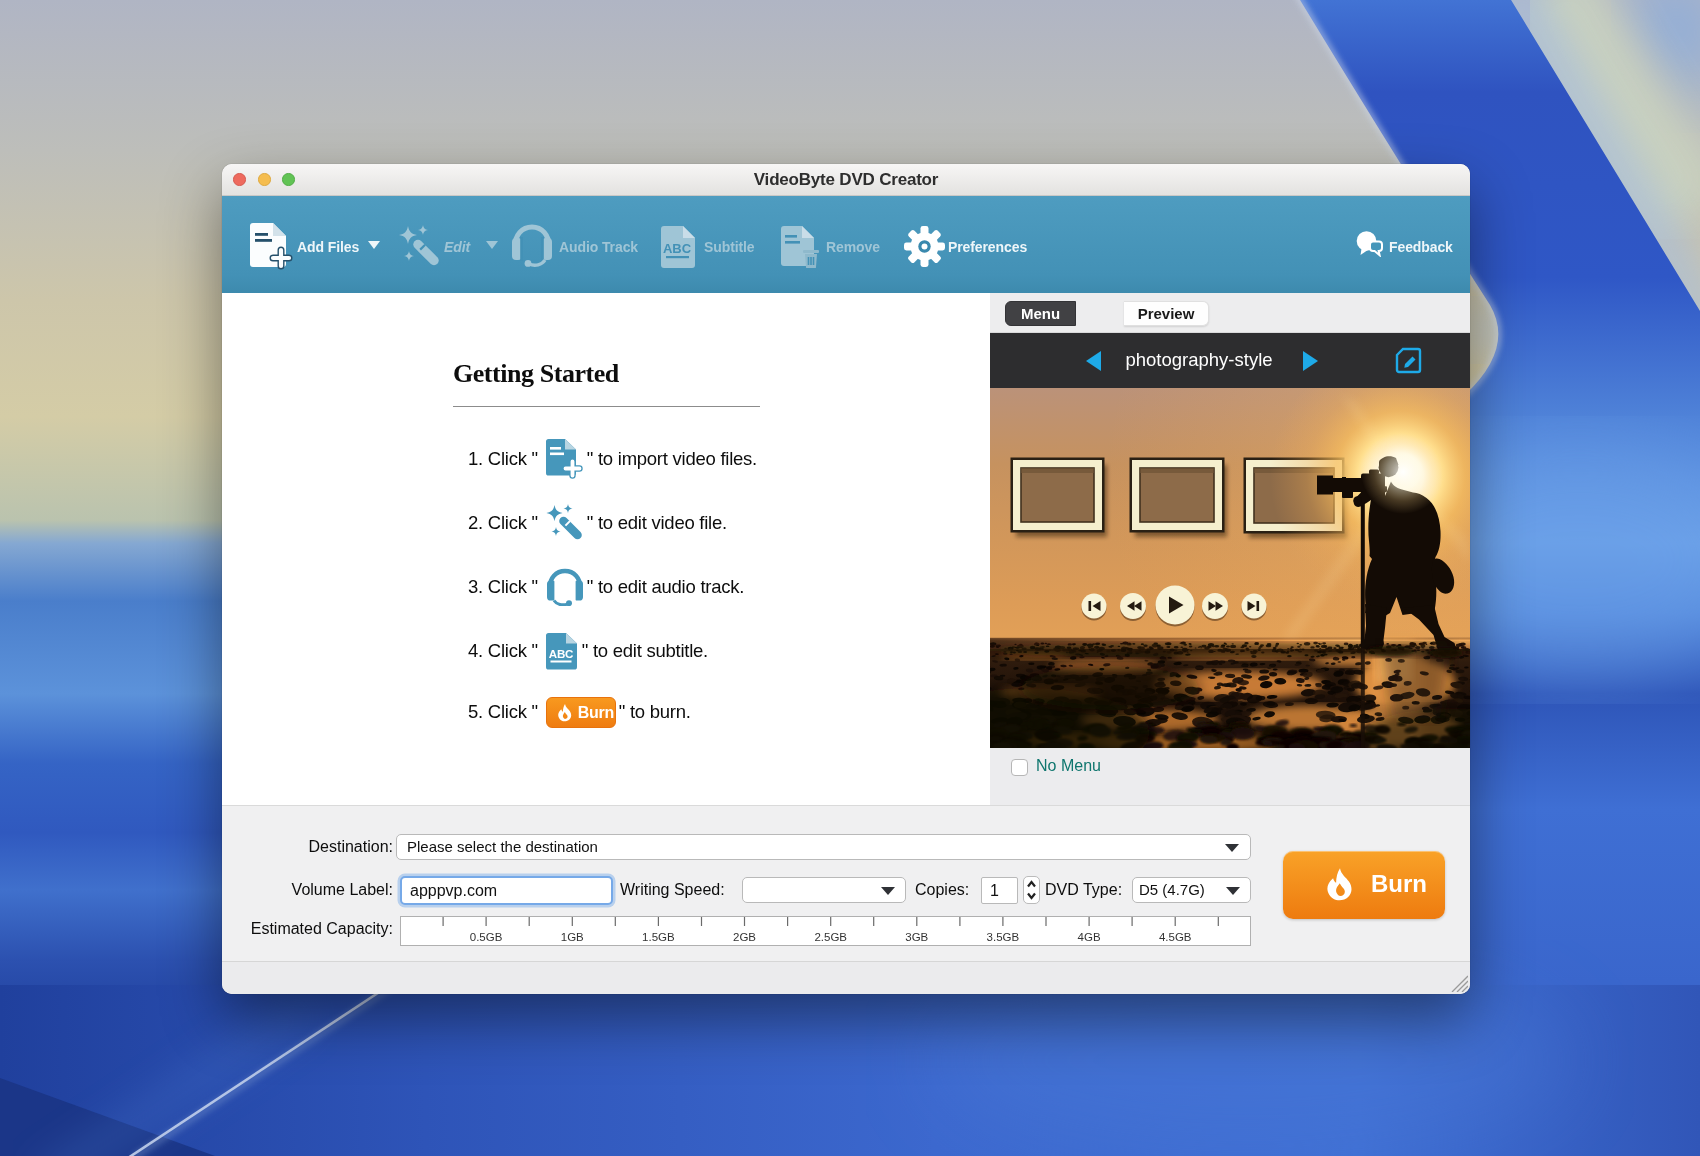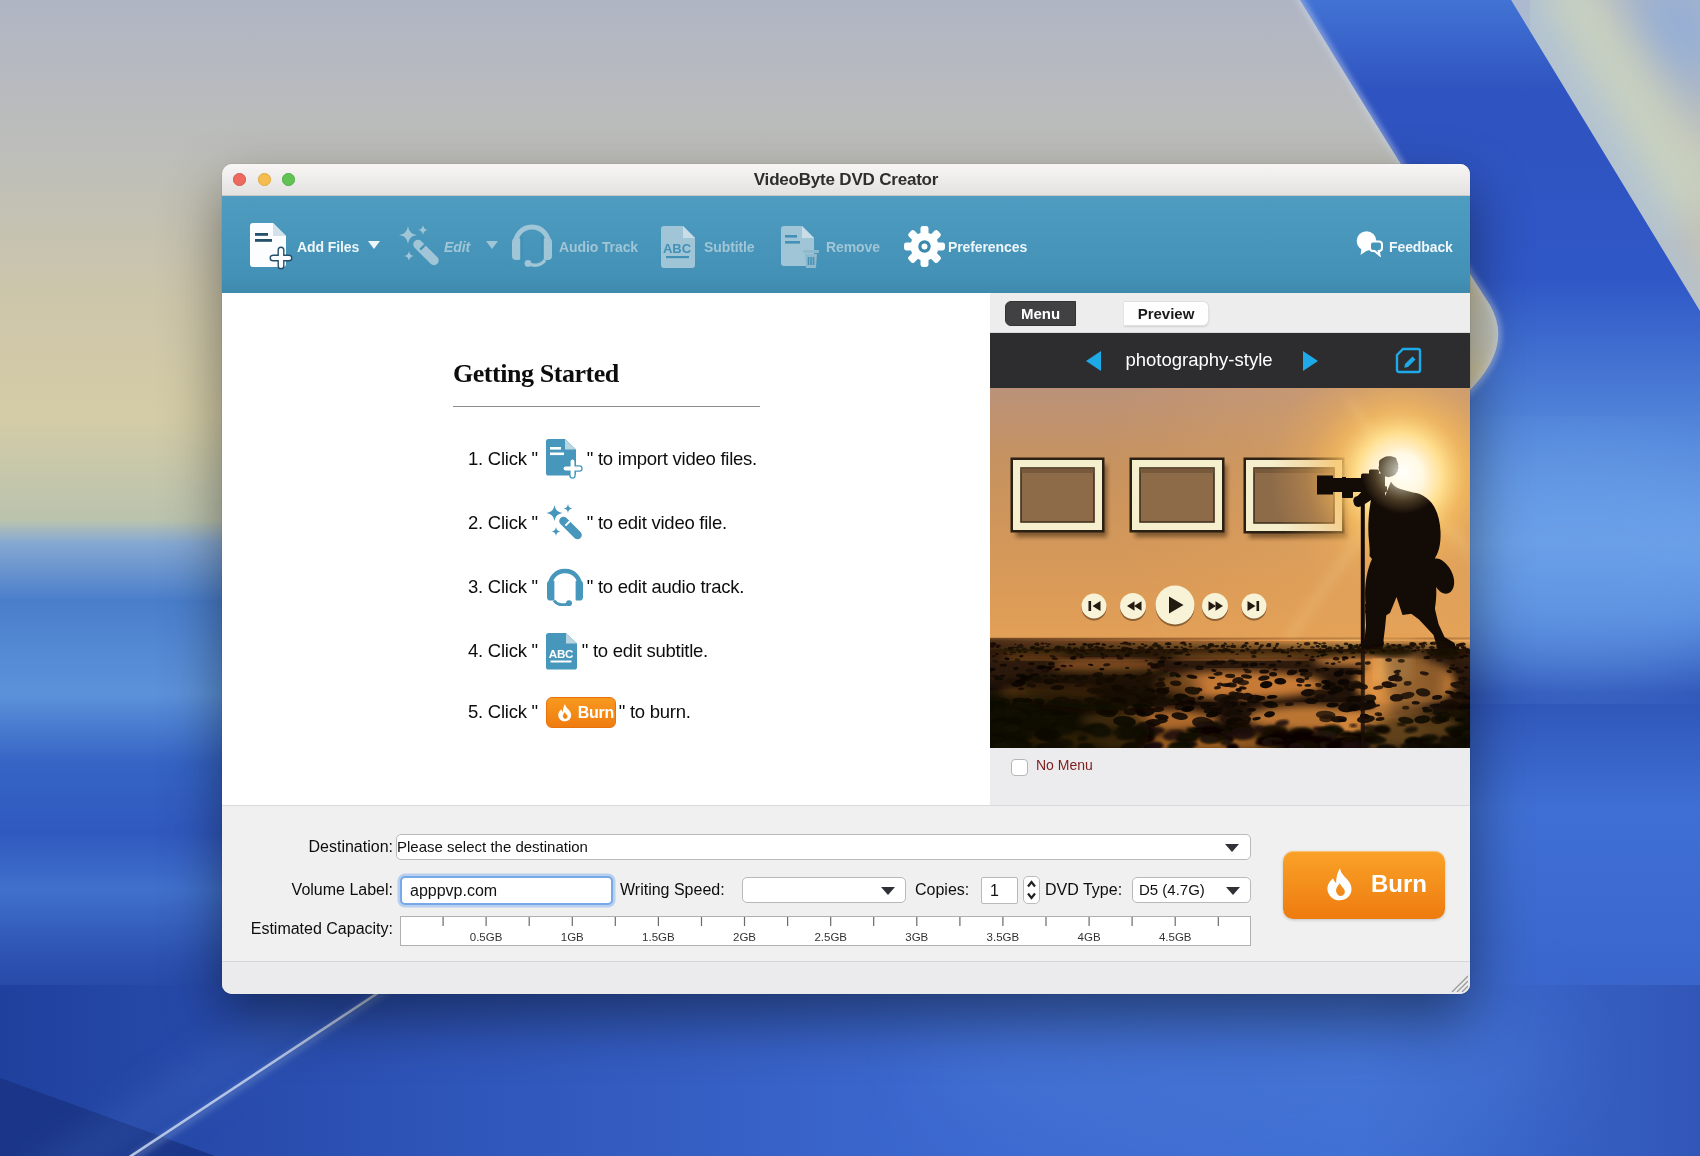--- a/index.html
+++ b/index.html
@@ -37,21 +37,21 @@
               font-size:18.5px; font-weight:normal; letter-spacing:0; top:16px; white-space:nowrap; }
   .navarr { position:absolute; width:0; height:0; top:18px; }
   #arrL { left:96px; border-top:10px solid transparent; border-bottom:10px solid transparent;
           border-right:15px solid #1eaae8; }
   #arrR { left:313px; border-top:10px solid transparent; border-bottom:10px solid transparent;
           border-left:15px solid #1eaae8; }
   #photo { position:absolute; left:0; top:95px; width:480px; height:360px; }
   #nomenu { position:absolute; left:0; top:455px; width:480px; height:57px; background:#ececee; }
   #nmbox { position:absolute; left:21px; top:11px; width:17px; height:17px; background:#fff;
            border:1px solid #b6b6b6; border-radius:4px; }
-  #nmlabel { position:absolute; left:46px; top:9px; font-size:14px; color:#7f1d1d; }
+  #nmlabel { position:absolute; left:46px; top:9px; font-size:16px; color:#0f766e; }
   #leftpane { position:absolute; left:0; top:0; width:768px; height:512px; background:#fff; }
   #gshead { position:absolute; left:231px; top:66px; font-size:26px; font-weight:bold;
             color:#0d0d0d; letter-spacing:-0.45px;font-family:Liberation Serif, serif; }
   #gsline { position:absolute; left:231px; top:113px; width:307px; height:1px; background:#8c8c8c; }
   .step { position:absolute; left:246px; height:40px; display:flex; align-items:center;
           font-size:18.5px; color:#0d0d0d; letter-spacing:-0.25px; white-space:pre; }
   #controls { position:absolute; left:0; top:641px; width:1248px; height:156px;
               background:#f0f0f1; border-top:1px solid #dadada; }
   .clabel { position:absolute; font-size:16px; color:#0d0d0d; text-align:right; }
   .cbox { position:absolute; background:#fff; border:1px solid #b9b9b9; border-radius:5px; }
@@ -1498,21 +1498,21 @@
         <div id="nmbox"></div>
         <div id="nmlabel">No Menu</div>
       </div>
     </div>
   </div>
   <div id="controls">
     <div class="clabel" style="left:0;width:171px;top:32px">Destination:</div>
     <div class="clabel" style="left:0;width:171px;top:75px">Volume Label:</div>
     <div class="clabel" style="left:0;width:171px;top:114px">Estimated Capacity:</div>
 
-    <div class="cbox" style="left:174px;top:28px;width:855px;height:26px;font-size:15px;color:#111;line-height:24px;">Please select the destination</div>
+    <div class="cbox" style="left:174px;top:28px;width:855px;height:26px;font-size:15px;color:#111;line-height:24px;padding-left:10px">Please select the destination</div>
     <div class="selarrow" style="left:1003px;top:38px"></div>
 
     <div class="cbox" style="left:178px;top:70px;width:213px;height:29px;border:2px solid #76a9e8;box-shadow:0 0 0 2.5px rgba(116,169,232,0.45);font-size:16px;color:#111;line-height:25px;padding-left:8px">apppvp.com</div>
 
     <div class="clabel" style="left:398px;width:200px;top:75px;text-align:left">Writing Speed:</div>
     <div class="cbox" style="left:520px;top:71px;width:164px;height:26px"></div>
     <div class="selarrow" style="left:659px;top:81px"></div>
 
     <div class="clabel" style="left:693px;width:100px;top:75px;text-align:left">Copies:</div>
     <div class="cbox" style="left:759px;top:71px;width:37px;height:27px;border-radius:2px;font-size:16px;color:#111;line-height:25px;padding-left:8px">1</div>

